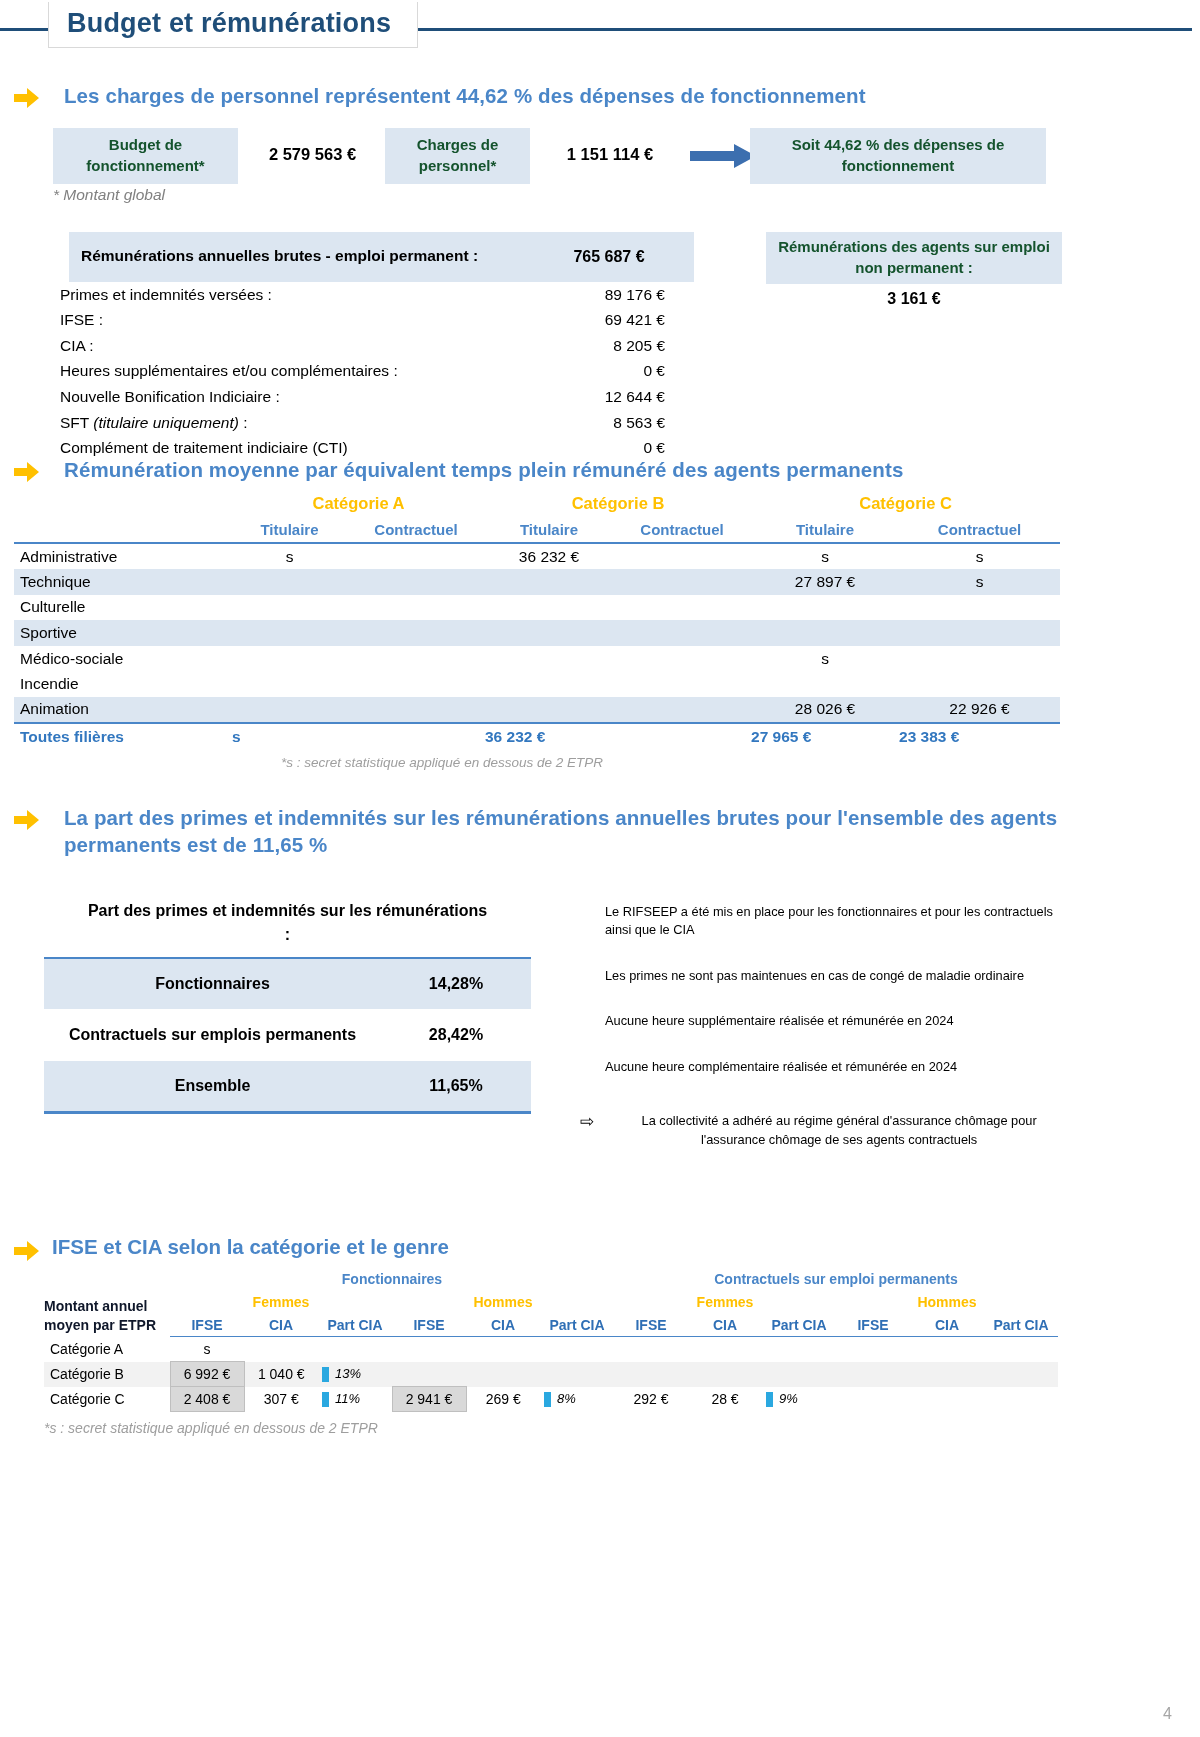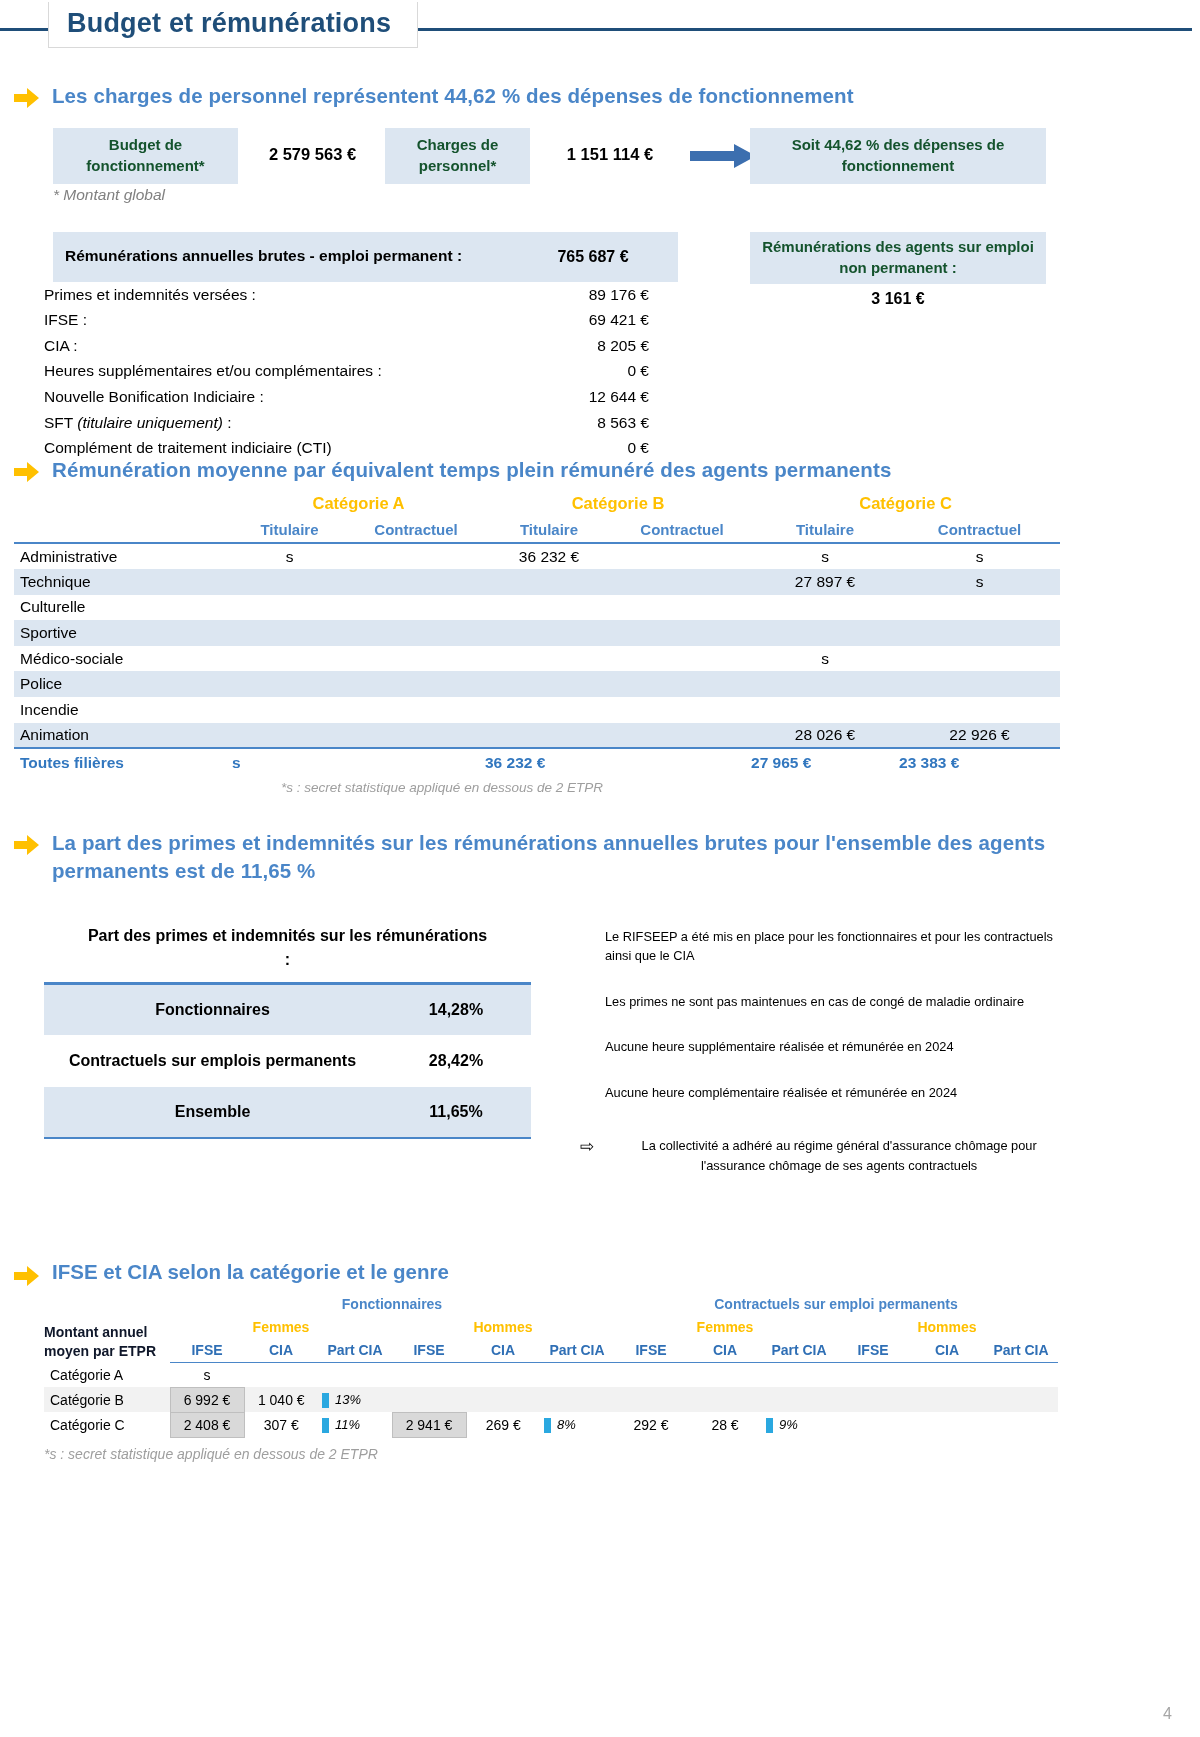--- a/index.html
+++ b/index.html
@@ -23,21 +23,21 @@
     position:absolute; left:48px; top:0px;
     background:#fff; padding:6px 26px 8px 18px;
     border:1px solid #d9d9d9; border-top:none;
   }
   .banner .title-box span {
     font-size:27px; font-weight:bold; color:#1F4E79; letter-spacing:0.2px;
   }
 
   
   .section-head {
-    display:flex; align-items:flex-start; gap:12px; margin-left:14px;
+    display:flex; align-items:flex-start; gap:24px; margin-left:14px;
   }
   .arrow-bullet {
     flex:0 0 auto; width:26px; height:20px; margin-top:6px;
   }
   .section-head h2 {
     margin:0; font-size:20.5px; font-weight:bold; color:#4A86C8;
     line-height:1.35; letter-spacing:0.1px;
   }
 
   
@@ -55,21 +55,21 @@
   .fig-row .b2 { position:absolute; left:385px; top:0; width:145px; height:56px; }
   .fig-row .v2 { position:absolute; left:535px; top:17px; width:150px; }
   .fig-row .bigarrow { position:absolute; left:690px; top:16px; width:66px; height:24px; }
   .fig-row .b3 { position:absolute; left:750px; top:0; width:296px; height:56px; }
   .note-star {
     position:absolute; left:53px; top:58px; font-style:italic; color:#808080;
     font-size:15.5px;
   }
 
   
-  .rem-wrap { position:relative; margin-top:42px; height:230px; }
+  .rem-wrap { position:relative; margin-top:42px; height:230px;margin-left:16px; }
   .rem-head {
     position:absolute; left:53px; top:0; width:625px; height:50px;
     background:#DCE6F1; display:flex; align-items:center;
   }
   .rem-head .lbl {
     font-weight:bold; font-size:15.5px; padding-left:12px; width:455px; line-height:1.35;
   }
   .rem-head .val { font-weight:bold; font-size:16px; flex:1; text-align:center; }
   .rem-list { position:absolute; left:44px; top:54px; width:640px; }
   .rem-list .r {
@@ -334,29 +334,20 @@
           </tr>
           <tr>
             <td class="name">Médico-sociale</td>
             <td class="v"></td>
             <td class="v"></td>
             <td class="v"></td>
             <td class="v"></td>
             <td class="v">s</td>
             <td class="v"></td>
           </tr>
-          <tr class="alt">
-            <td class="name">Police</td>
-            <td class="v"></td>
-            <td class="v"></td>
-            <td class="v"></td>
-            <td class="v"></td>
-            <td class="v"></td>
-            <td class="v"></td>
-          </tr>
           <tr>
             <td class="name">Incendie</td>
             <td class="v"></td>
             <td class="v"></td>
             <td class="v"></td>
             <td class="v"></td>
             <td class="v"></td>
             <td class="v"></td>
           </tr>
           <tr class="alt">

